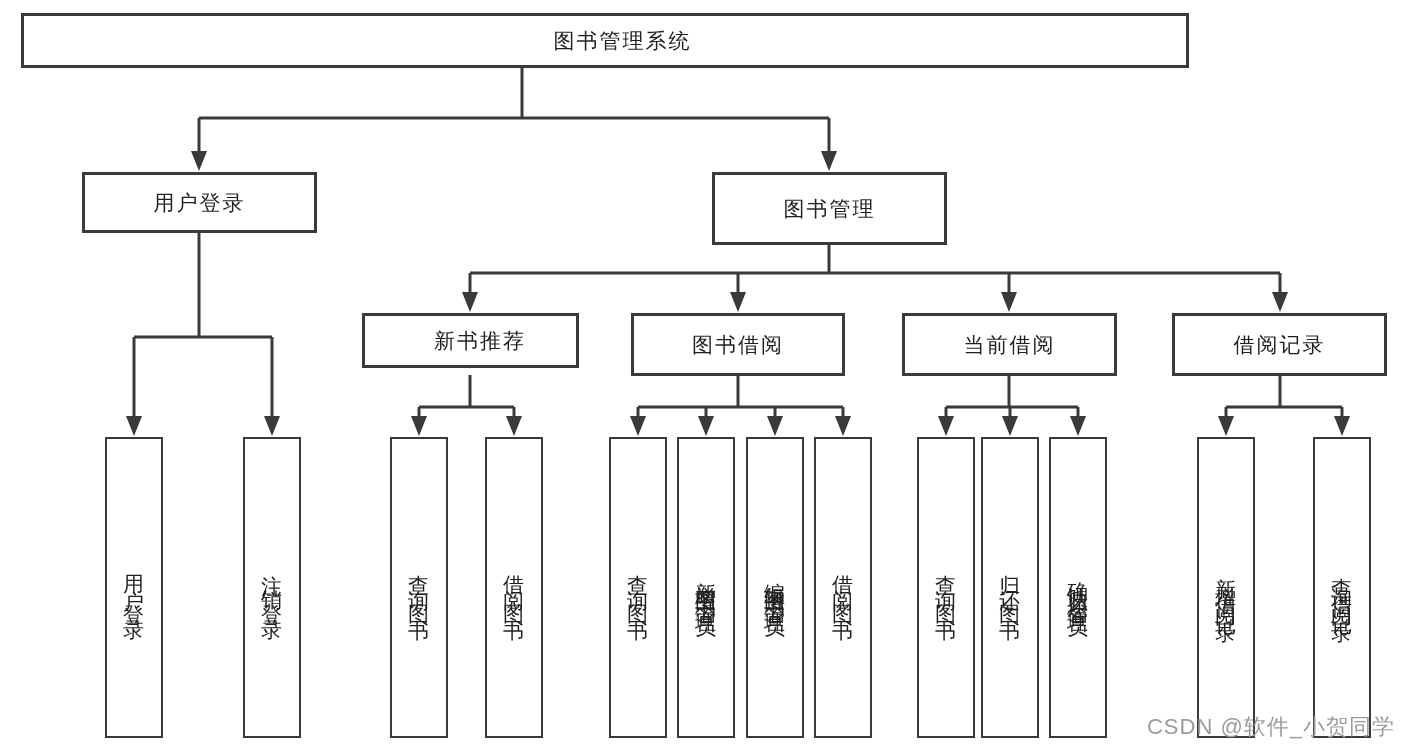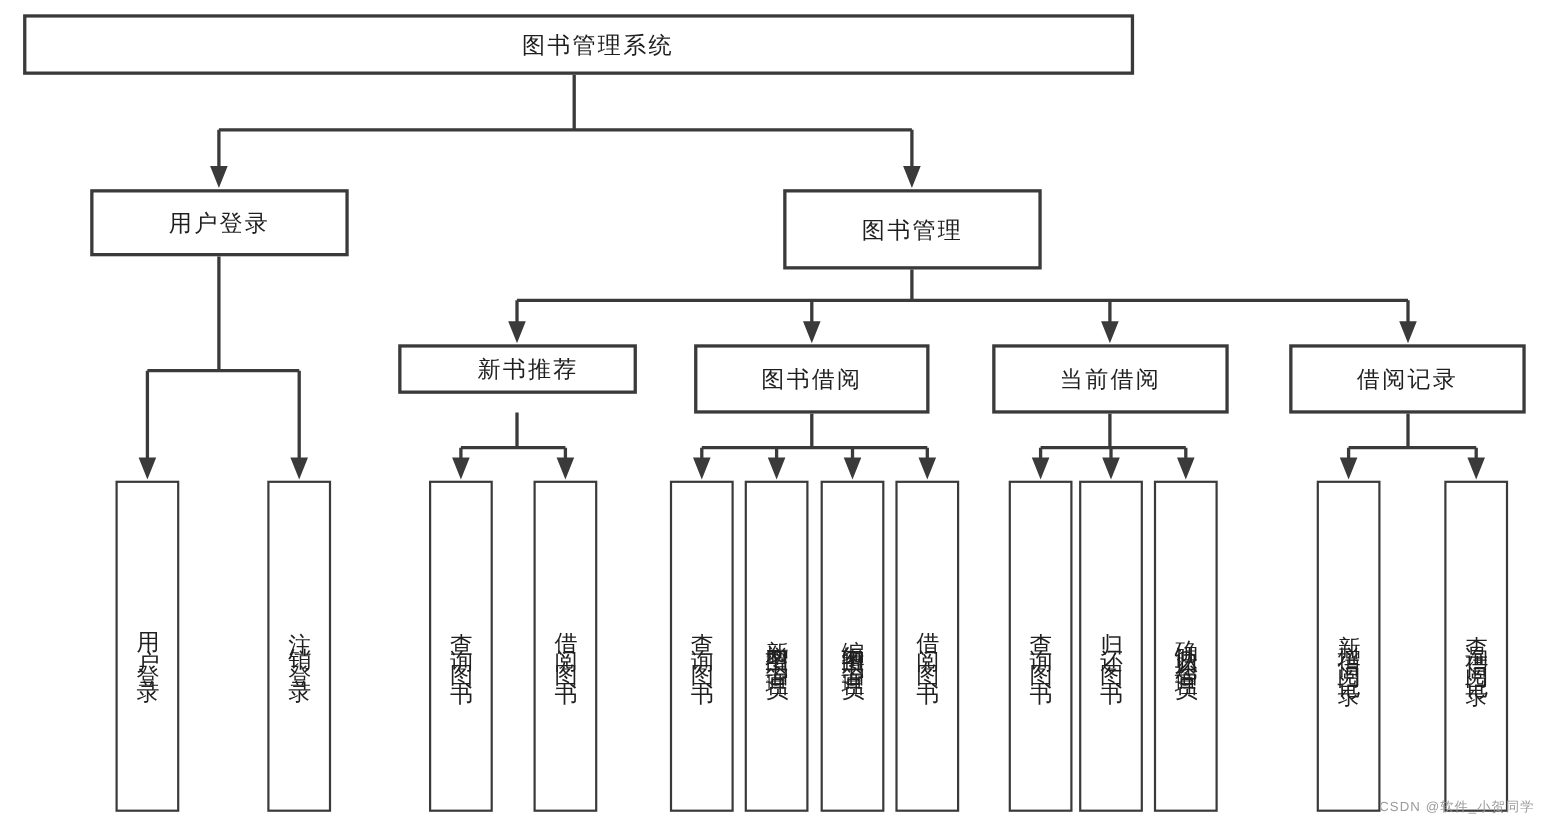--- a/index.html
+++ b/index.html
@@ -44,24 +44,24 @@
     writing-mode: vertical-rl;
     text-orientation: mixed;
     font-size: 21px;
     line-height: 1.0;
   }
   .ls-lg { letter-spacing: 15px; }
   .ls-md { letter-spacing: 9px; }
   .ls-sm { letter-spacing: 5px; }
 
   
-  .n-root       { left: 21px;   top: 13px;  width: 1010px; height: 55px; padding-left: 35px; }
+  .n-root       { left: 21px;   top: 13px;  width: 1168px; height: 55px; padding-left: 35px; }
   .n-userlogin  { left: 82px;   top: 172px; width: 235px;  height: 61px; }
   .n-bookmgmt   { left: 712px;  top: 172px; width: 235px;  height: 73px; }
-  .n-newrec     { left: 362px;  top: 313px; width: 217px;  height: 45px; padding-left: 19px; }
+  .n-newrec     { left: 362px;  top: 313px; width: 217px;  height: 55px; padding-left: 19px; }
   .n-borrow     { left: 631px;  top: 313px; width: 214px;  height: 63px; text-align: center; }
   .n-current    { left: 902px;  top: 313px; width: 215px;  height: 63px; }
   .n-records    { left: 1172px; top: 313px; width: 215px;  height: 63px; }
 
   .leaf { top: 437px; width: 58px; height: 301px; }
   .l-1  { left: 105px; }
   .l-2  { left: 243px; }
   .l-3  { left: 390px; }
   .l-4  { left: 485px; }
   .l-5  { left: 609px; }
@@ -71,21 +71,21 @@
   .l-9  { left: 917px; }
   .l-10 { left: 981px; }
   .l-11 { left: 1049px; }
   .l-12 { left: 1197px; }
   .l-13 { left: 1313px; }
 
   .watermark {
     position: absolute;
     right: 10px;
     bottom: 5px;
-    font-size: 12px;
+    font-size: 22px;
     color: #9b9b9b;
     letter-spacing: 1px;
     white-space: nowrap;
     z-index: 5;
   }
 </style>
 </head>
 <body>
 
 <div class="canvas">

